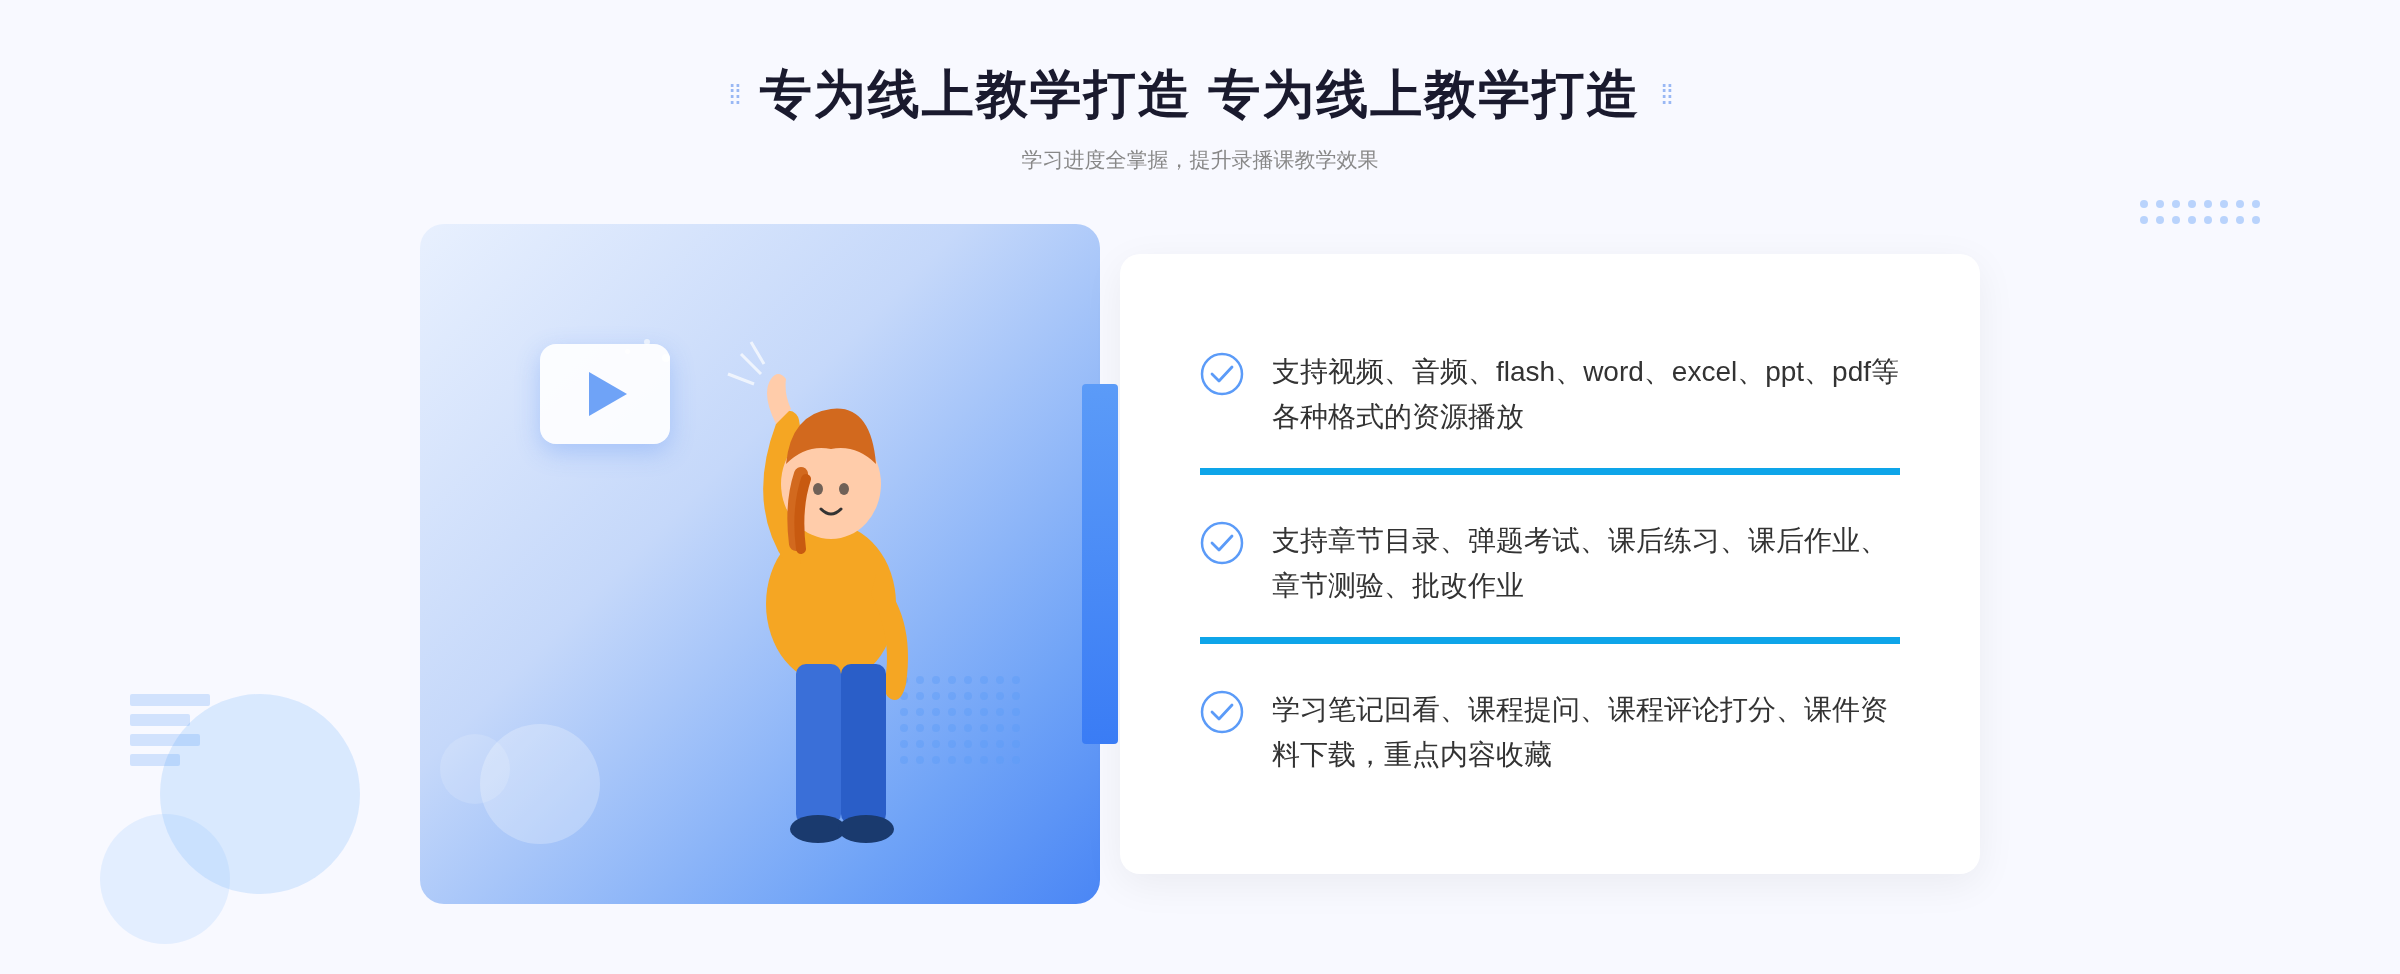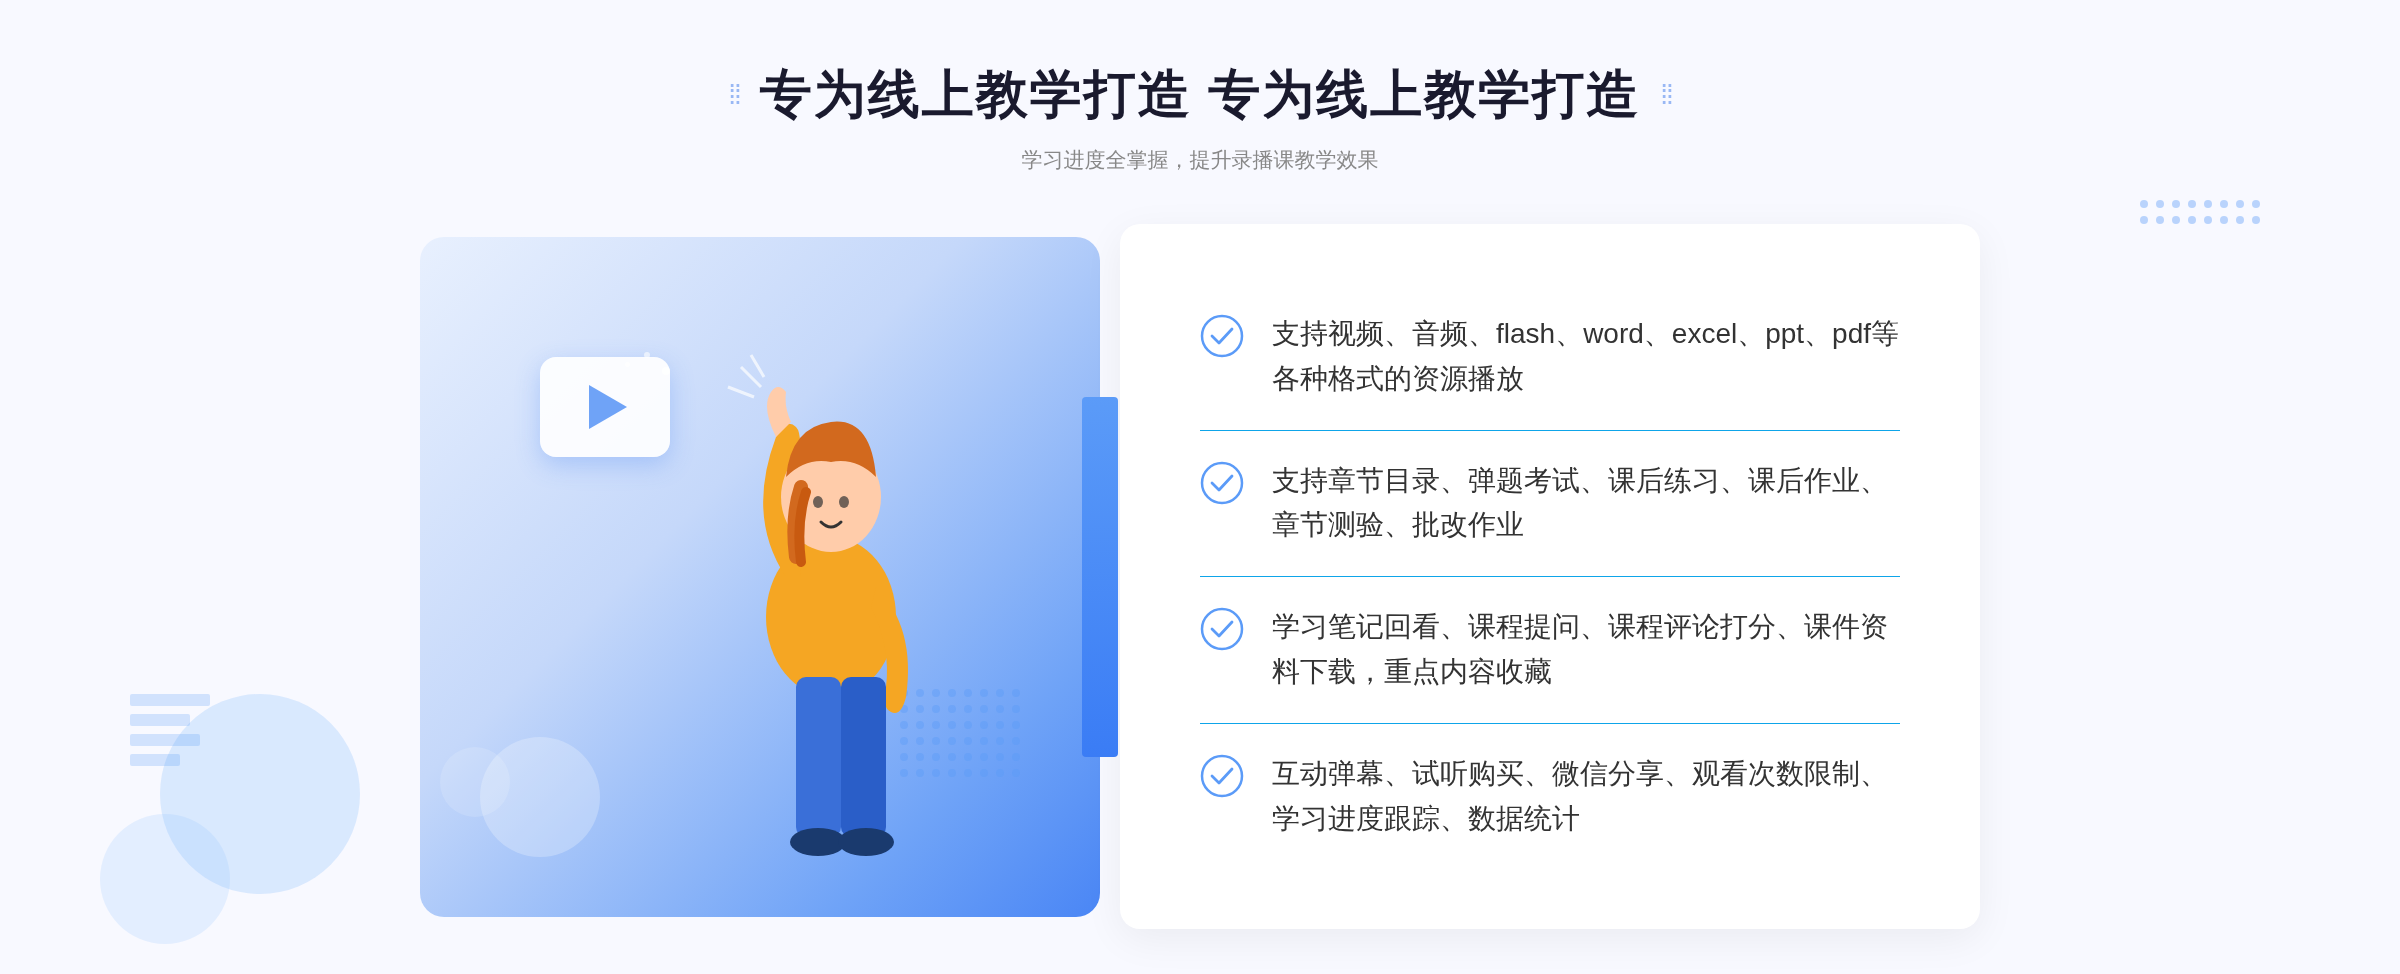--- a/index.html
+++ b/index.html
@@ -214,21 +214,21 @@
     }
 
     .feature-item {
       display: flex;
       align-items: flex-start;
       gap: 28px;
       padding: 28px 0;
     }
 
     .feature-item:not(:last-child) {
-      border-bottom: 1px solid #0ea5e9;
+      border-bottom: 7px solid #0ea5e9;
     }
 
     .check-icon {
       width: 44px;
       height: 44px;
       flex-shrink: 0;
       margin-top: 2px;
     }
 
     .feature-text {
@@ -445,27 +445,20 @@
       </div>
 
       <div class="feature-item">
         <svg class="check-icon" viewBox="0 0 44 44" fill="none" xmlns="http://www.w3.org/2000/svg">
           <circle cx="22" cy="22" r="20" stroke="#5b9bf8" stroke-width="2.5"></circle>
           <path d="M12 22 L19 29 L32 15" stroke="#5b9bf8" stroke-width="2.8" stroke-linecap="round" stroke-linejoin="round"></path>
         </svg>
         <span class="feature-text">学习笔记回看、课程提问、课程评论打分、课件资料下载，重点内容收藏</span>
       </div>
 
-      <div class="feature-item">
-        <svg class="check-icon" viewBox="0 0 44 44" fill="none" xmlns="http://www.w3.org/2000/svg">
-          <circle cx="22" cy="22" r="20" stroke="#5b9bf8" stroke-width="2.5"></circle>
-          <path d="M12 22 L19 29 L32 15" stroke="#5b9bf8" stroke-width="2.8" stroke-linecap="round" stroke-linejoin="round"></path>
-        </svg>
-        <span class="feature-text">互动弹幕、试听购买、微信分享、观看次数限制、学习进度跟踪、数据统计</span>
-      </div>
 
     </div>
 
   </div>
 
   <div class="large-circle-1"></div>
   <div class="large-circle-2"></div>
 
   <div class="lines-deco">
     <div></div>

